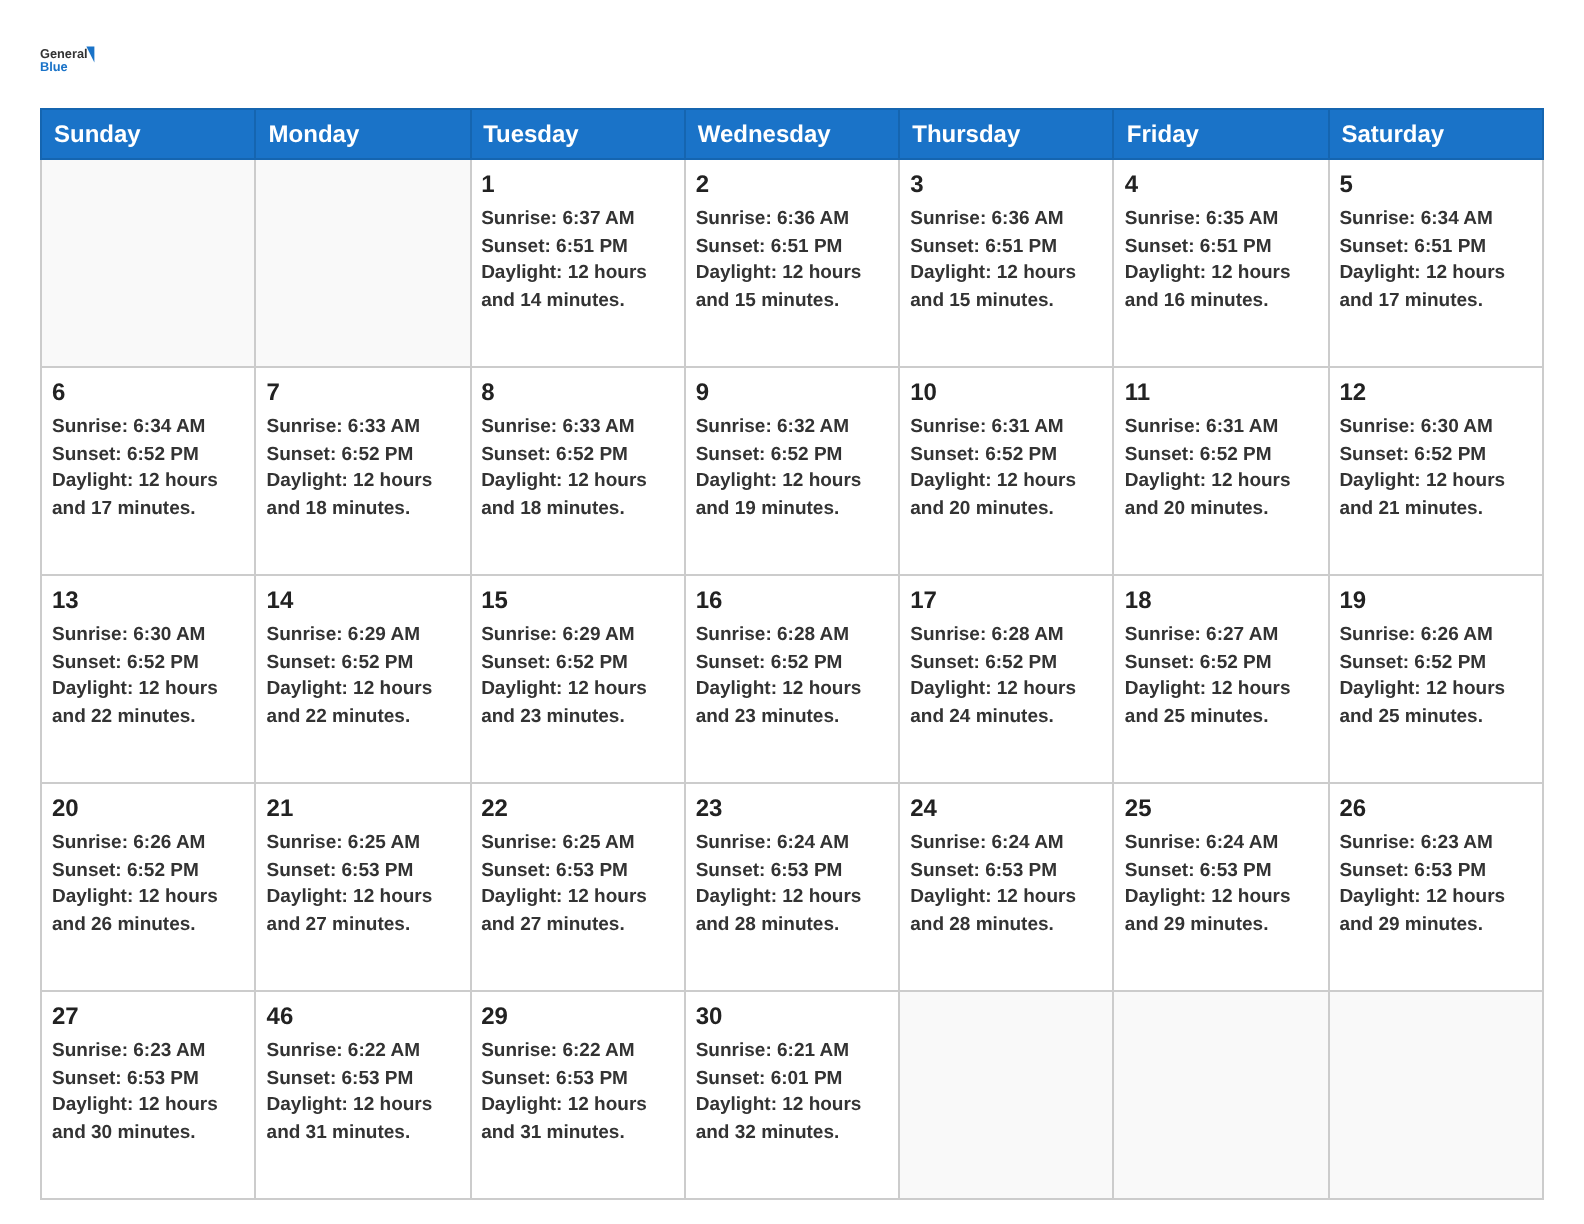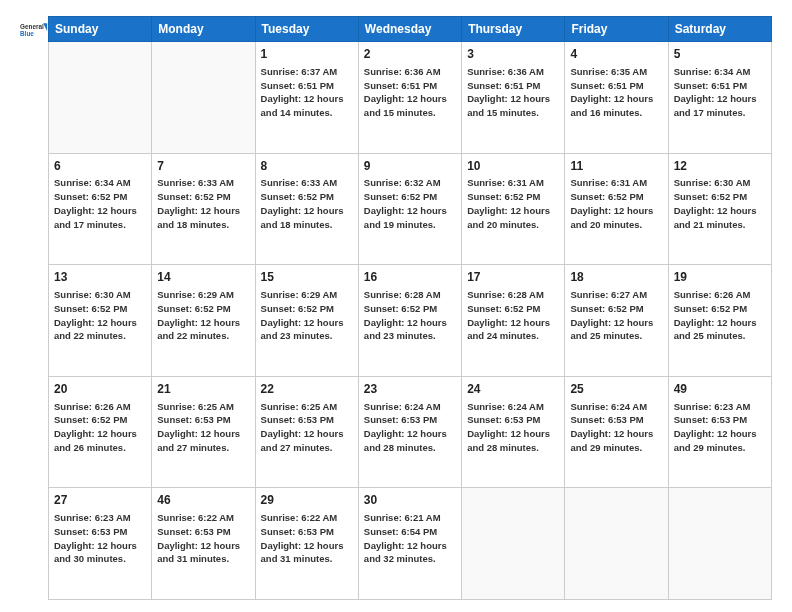--- a/index.html
+++ b/index.html
@@ -8,21 +8,21 @@
       height: 612px;
       background: #fff;
       font-family: Arial, sans-serif;
       overflow: hidden;
     }
     .page {
       width: 792px;
       height: 612px;
       padding: 16px 20px 12px 20px;
       display: flex;
-      flex-direction: row;
+      flex-direction: column;
     }
     .header {
       display: flex;
       justify-content: space-between;
       align-items: flex-start;
       margin-bottom: 10px;
     }
     .logo {
       display: flex;
       align-items: center;
@@ -297,21 +297,21 @@
 and 28 minutes.</div>
           </td>
           <td>
             <span class="day-num">25</span>
             <div class="day-info" style="white-space: pre-line;">Sunrise: 6:24 AM
 Sunset: 6:53 PM
 Daylight: 12 hours
 and 29 minutes.</div>
           </td>
           <td>
-            <span class="day-num">49</span>
+            <span class="day-num">26</span>
             <div class="day-info" style="white-space: pre-line;">Sunrise: 6:23 AM
 Sunset: 6:53 PM
 Daylight: 12 hours
 and 29 minutes.</div>
           </td>
         </tr>
         <tr>
           <td>
             <span class="day-num">27</span>
             <div class="day-info" style="white-space: pre-line;">Sunrise: 6:23 AM
@@ -329,21 +329,21 @@
           <td>
             <span class="day-num">29</span>
             <div class="day-info" style="white-space: pre-line;">Sunrise: 6:22 AM
 Sunset: 6:53 PM
 Daylight: 12 hours
 and 31 minutes.</div>
           </td>
           <td>
             <span class="day-num">30</span>
             <div class="day-info" style="white-space: pre-line;">Sunrise: 6:21 AM
-Sunset: 6:54 PM
+Sunset: 6:01 PM
 Daylight: 12 hours
 and 32 minutes.</div>
           </td>
           <td class="empty"></td>
           <td class="empty"></td>
           <td class="empty"></td>
         </tr>
       </tbody>
   </table>
 </div>

